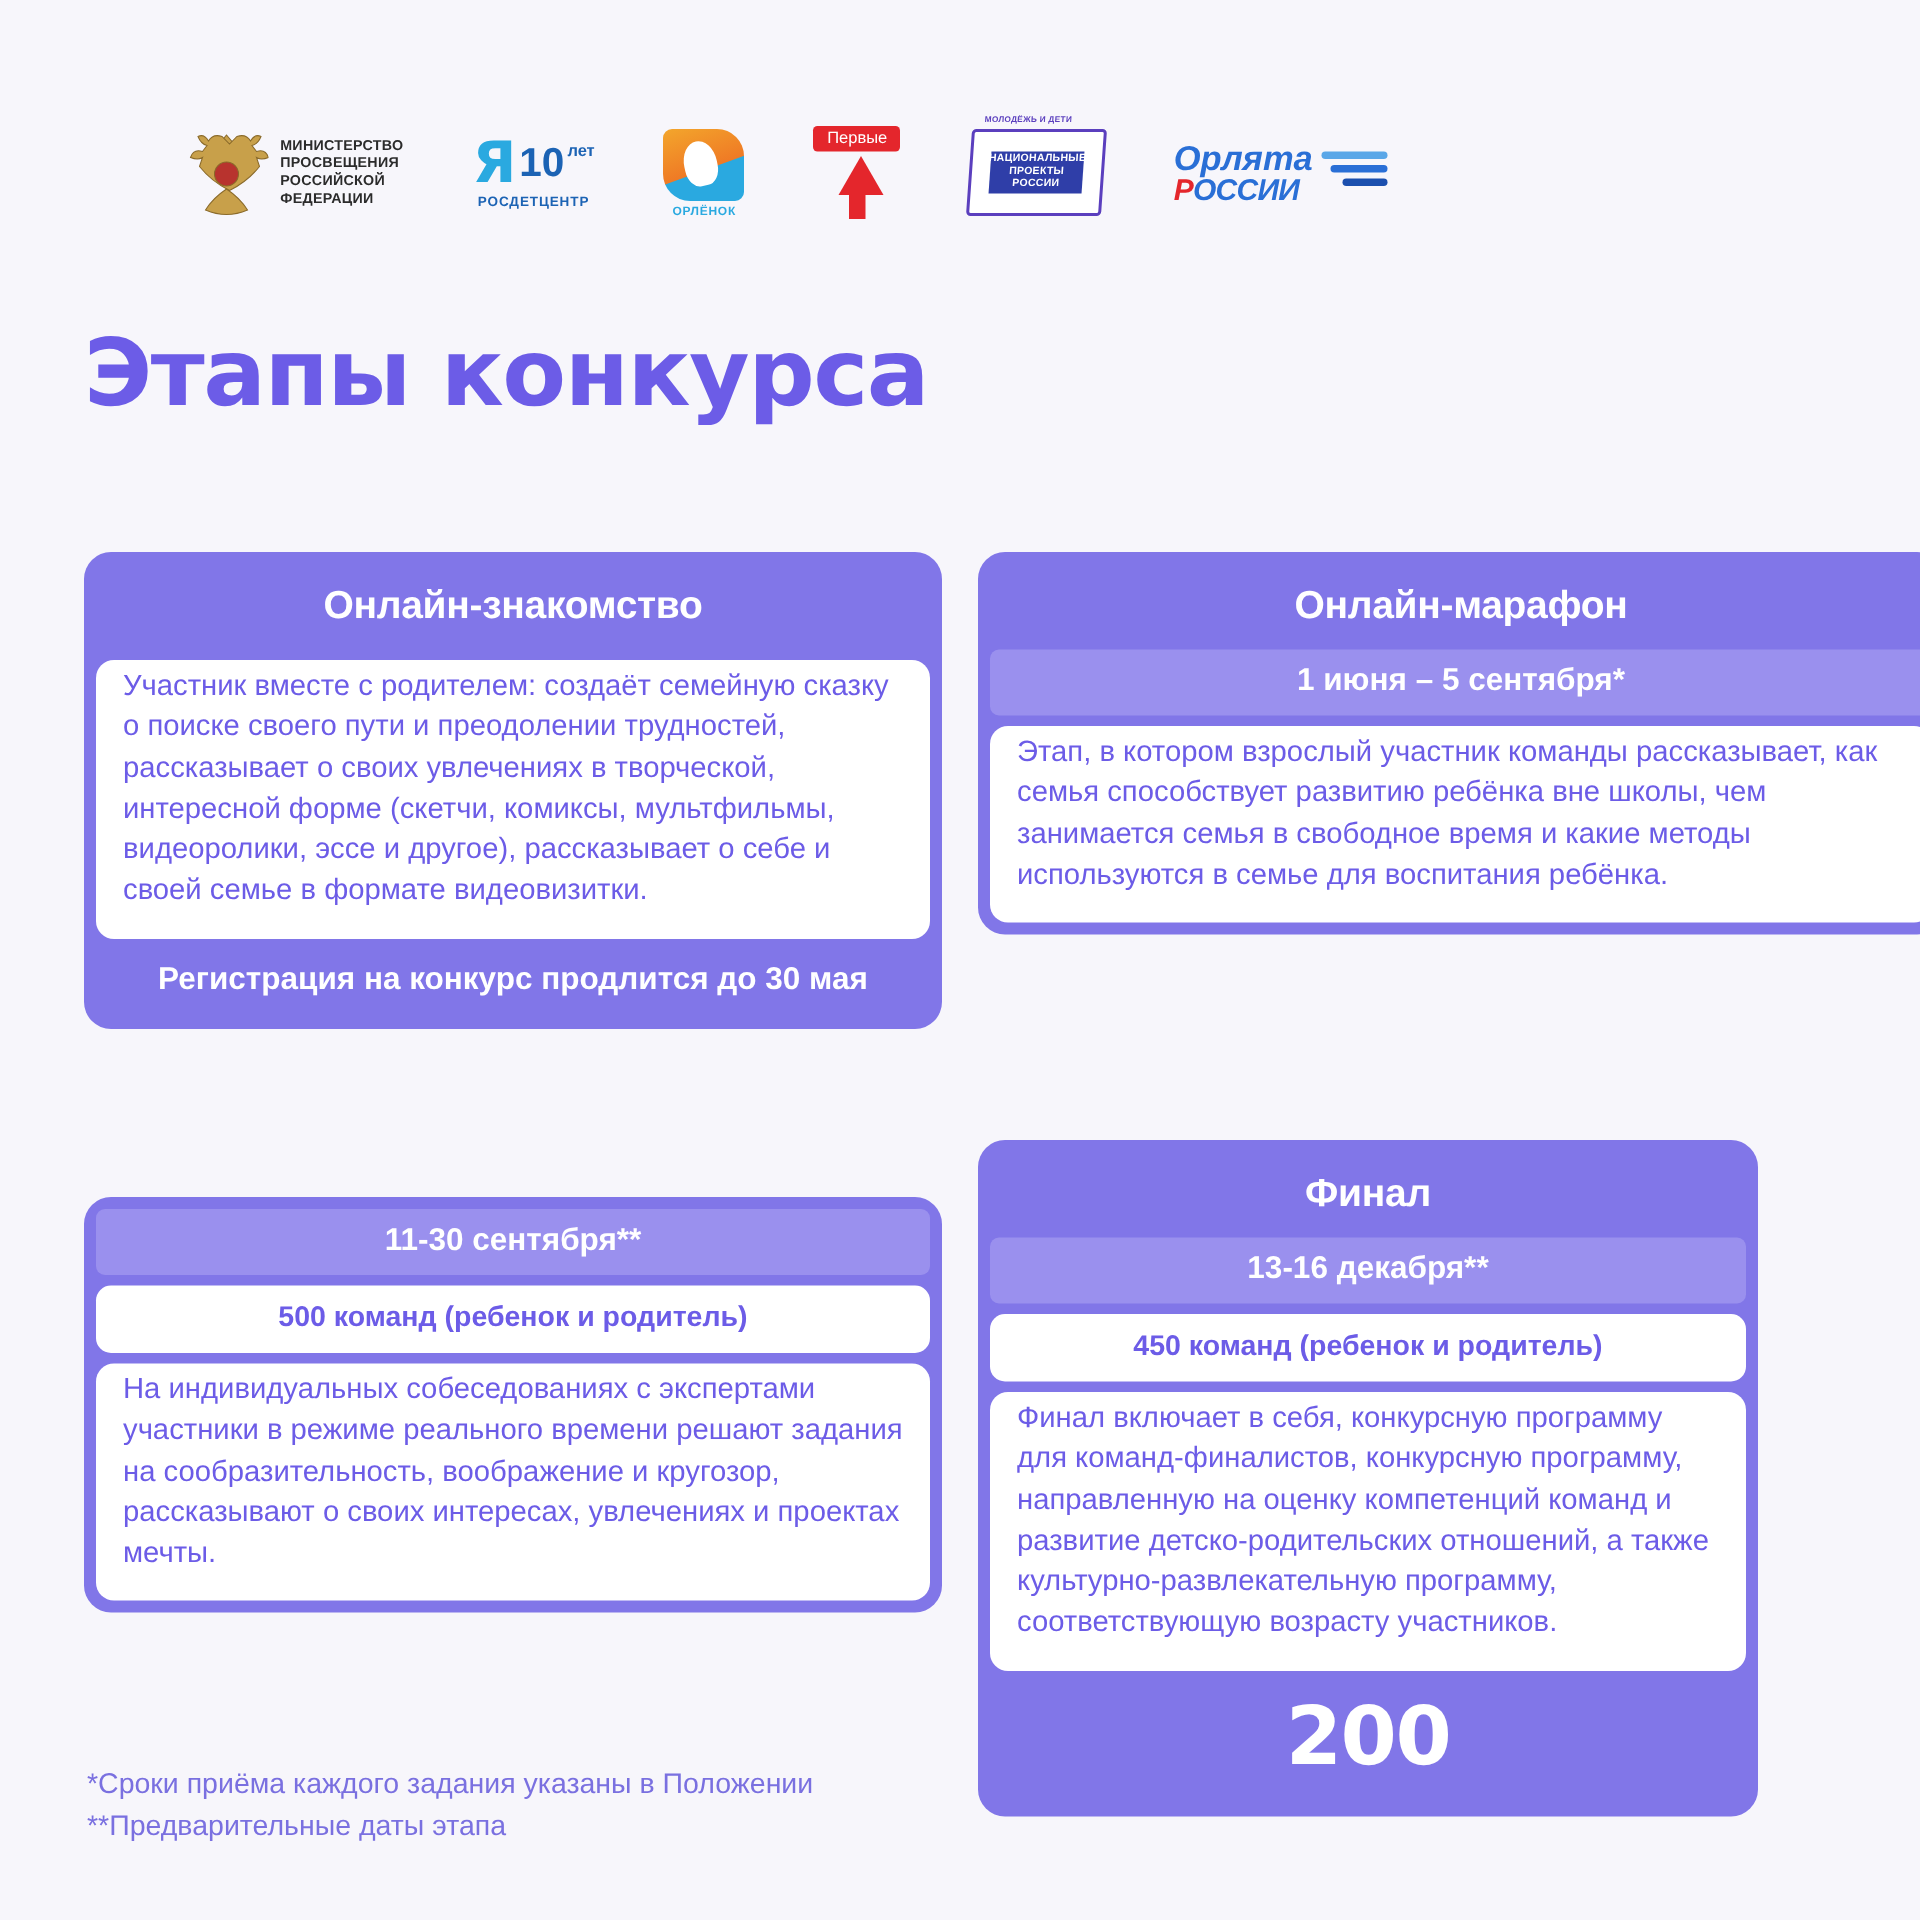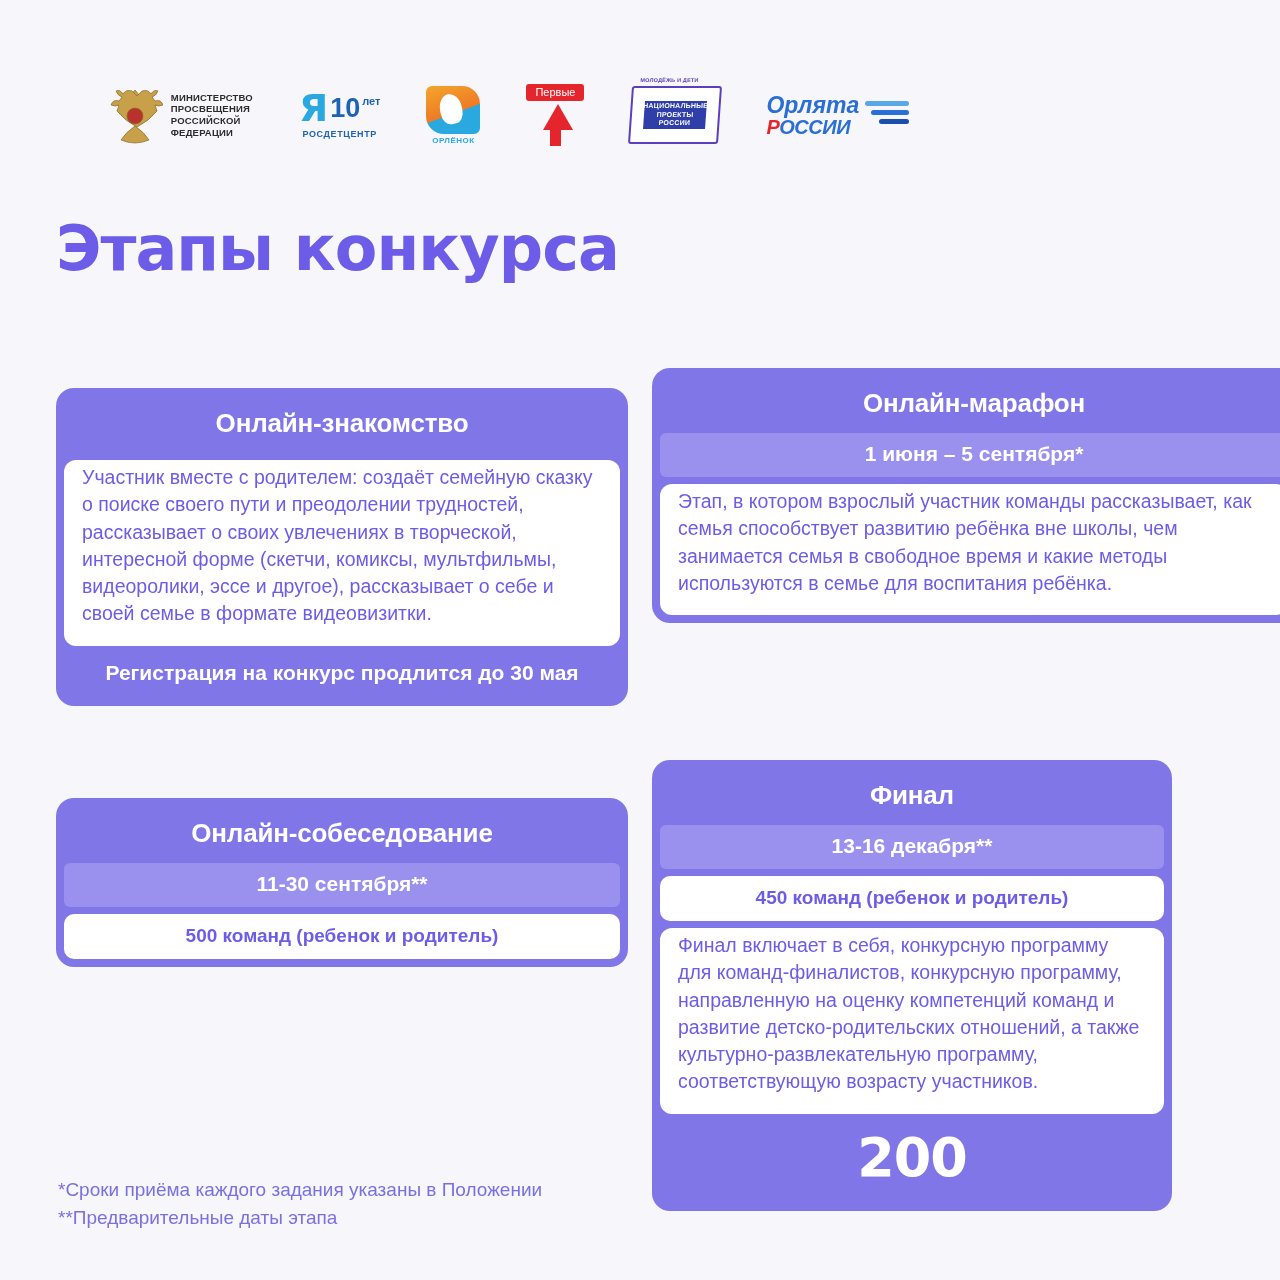--- a/index.html
+++ b/index.html
@@ -19,21 +19,21 @@
     position: relative;
     width: 1280px;
     height: 1280px;
     box-sizing: border-box;
   }
 
   
   .logo-strip {
     position: absolute;
     top: 60px;
-    left: 0;
+    left: 16px;
     width: 1016px;
     height: 110px;
     display: flex;
     align-items: center;
     justify-content: center;
     gap: 46px;
   }
   .logo {
     display: flex;
     align-items: center;
@@ -315,21 +315,21 @@
     letter-spacing: -1px;
     font-family: "DejaVu Sans", sans-serif;
     text-align: right;
   }
   .big-label {
     font-size: 26px;
     font-weight: bold;
   }
 
   
-  #card-acquaintance { left: 56px;  top: 368px;  width: 572px; margin-top: 20px; }
+  #card-acquaintance { left: 56px;  top: 368px;  width: 572px; }
   #card-marathon     { left: 652px; top: 368px;  width: 644px; }
   #card-interview    { left: 56px;  top: 798px;  width: 572px; }
   #card-final        { left: 652px; top: 760px;  width: 520px; }
 
   
   .footnotes {
     position: absolute;
     left: 58px;
     top: 1176px;
     color: #7a70e0;
@@ -421,23 +421,23 @@
     <div class="card-footer">Регистрация на конкурс продлится до 30 мая</div>
   </div>
 
   <div class="card" id="card-marathon">
     <div class="card-title">Онлайн-марафон</div>
     <div class="card-date">1 июня – 5 сентября*</div>
     <div class="card-body">Этап, в котором взрослый участник команды рассказывает, как семья способствует развитию ребёнка вне школы, чем занимается семья в свободное время и какие методы используются в семье для воспитания ребёнка.</div>
   </div>
 
   <div class="card" id="card-interview">
-    <div class="card-title">Онлайн-собеседование</div>
     <div class="card-date">11-30 сентября**</div>
     <div class="card-sub">500 команд (ребенок и родитель)</div>
+    <div class="card-body">На индивидуальных собеседованиях с экспертами участники в режиме реального времени решают задания на сообразительность, воображение и кругозор, рассказывают о своих интересах, увлечениях и проектах мечты.</div>
   </div>
 
   <div class="card" id="card-final">
     <div class="card-title">Финал</div>
     <div class="card-date">13-16 декабря**</div>
     <div class="card-sub">450 команд (ребенок и родитель)</div>
     <div class="card-body">Финал включает в себя, конкурсную программу для команд-финалистов, конкурсную программу, направленную на оценку компетенций команд и развитие детско-родительских отношений, а также культурно-развлекательную программу, соответствующую возрасту участников.</div>
     <div class="card-footer-big">
       <span class="big-num">200</span>
     </div>

